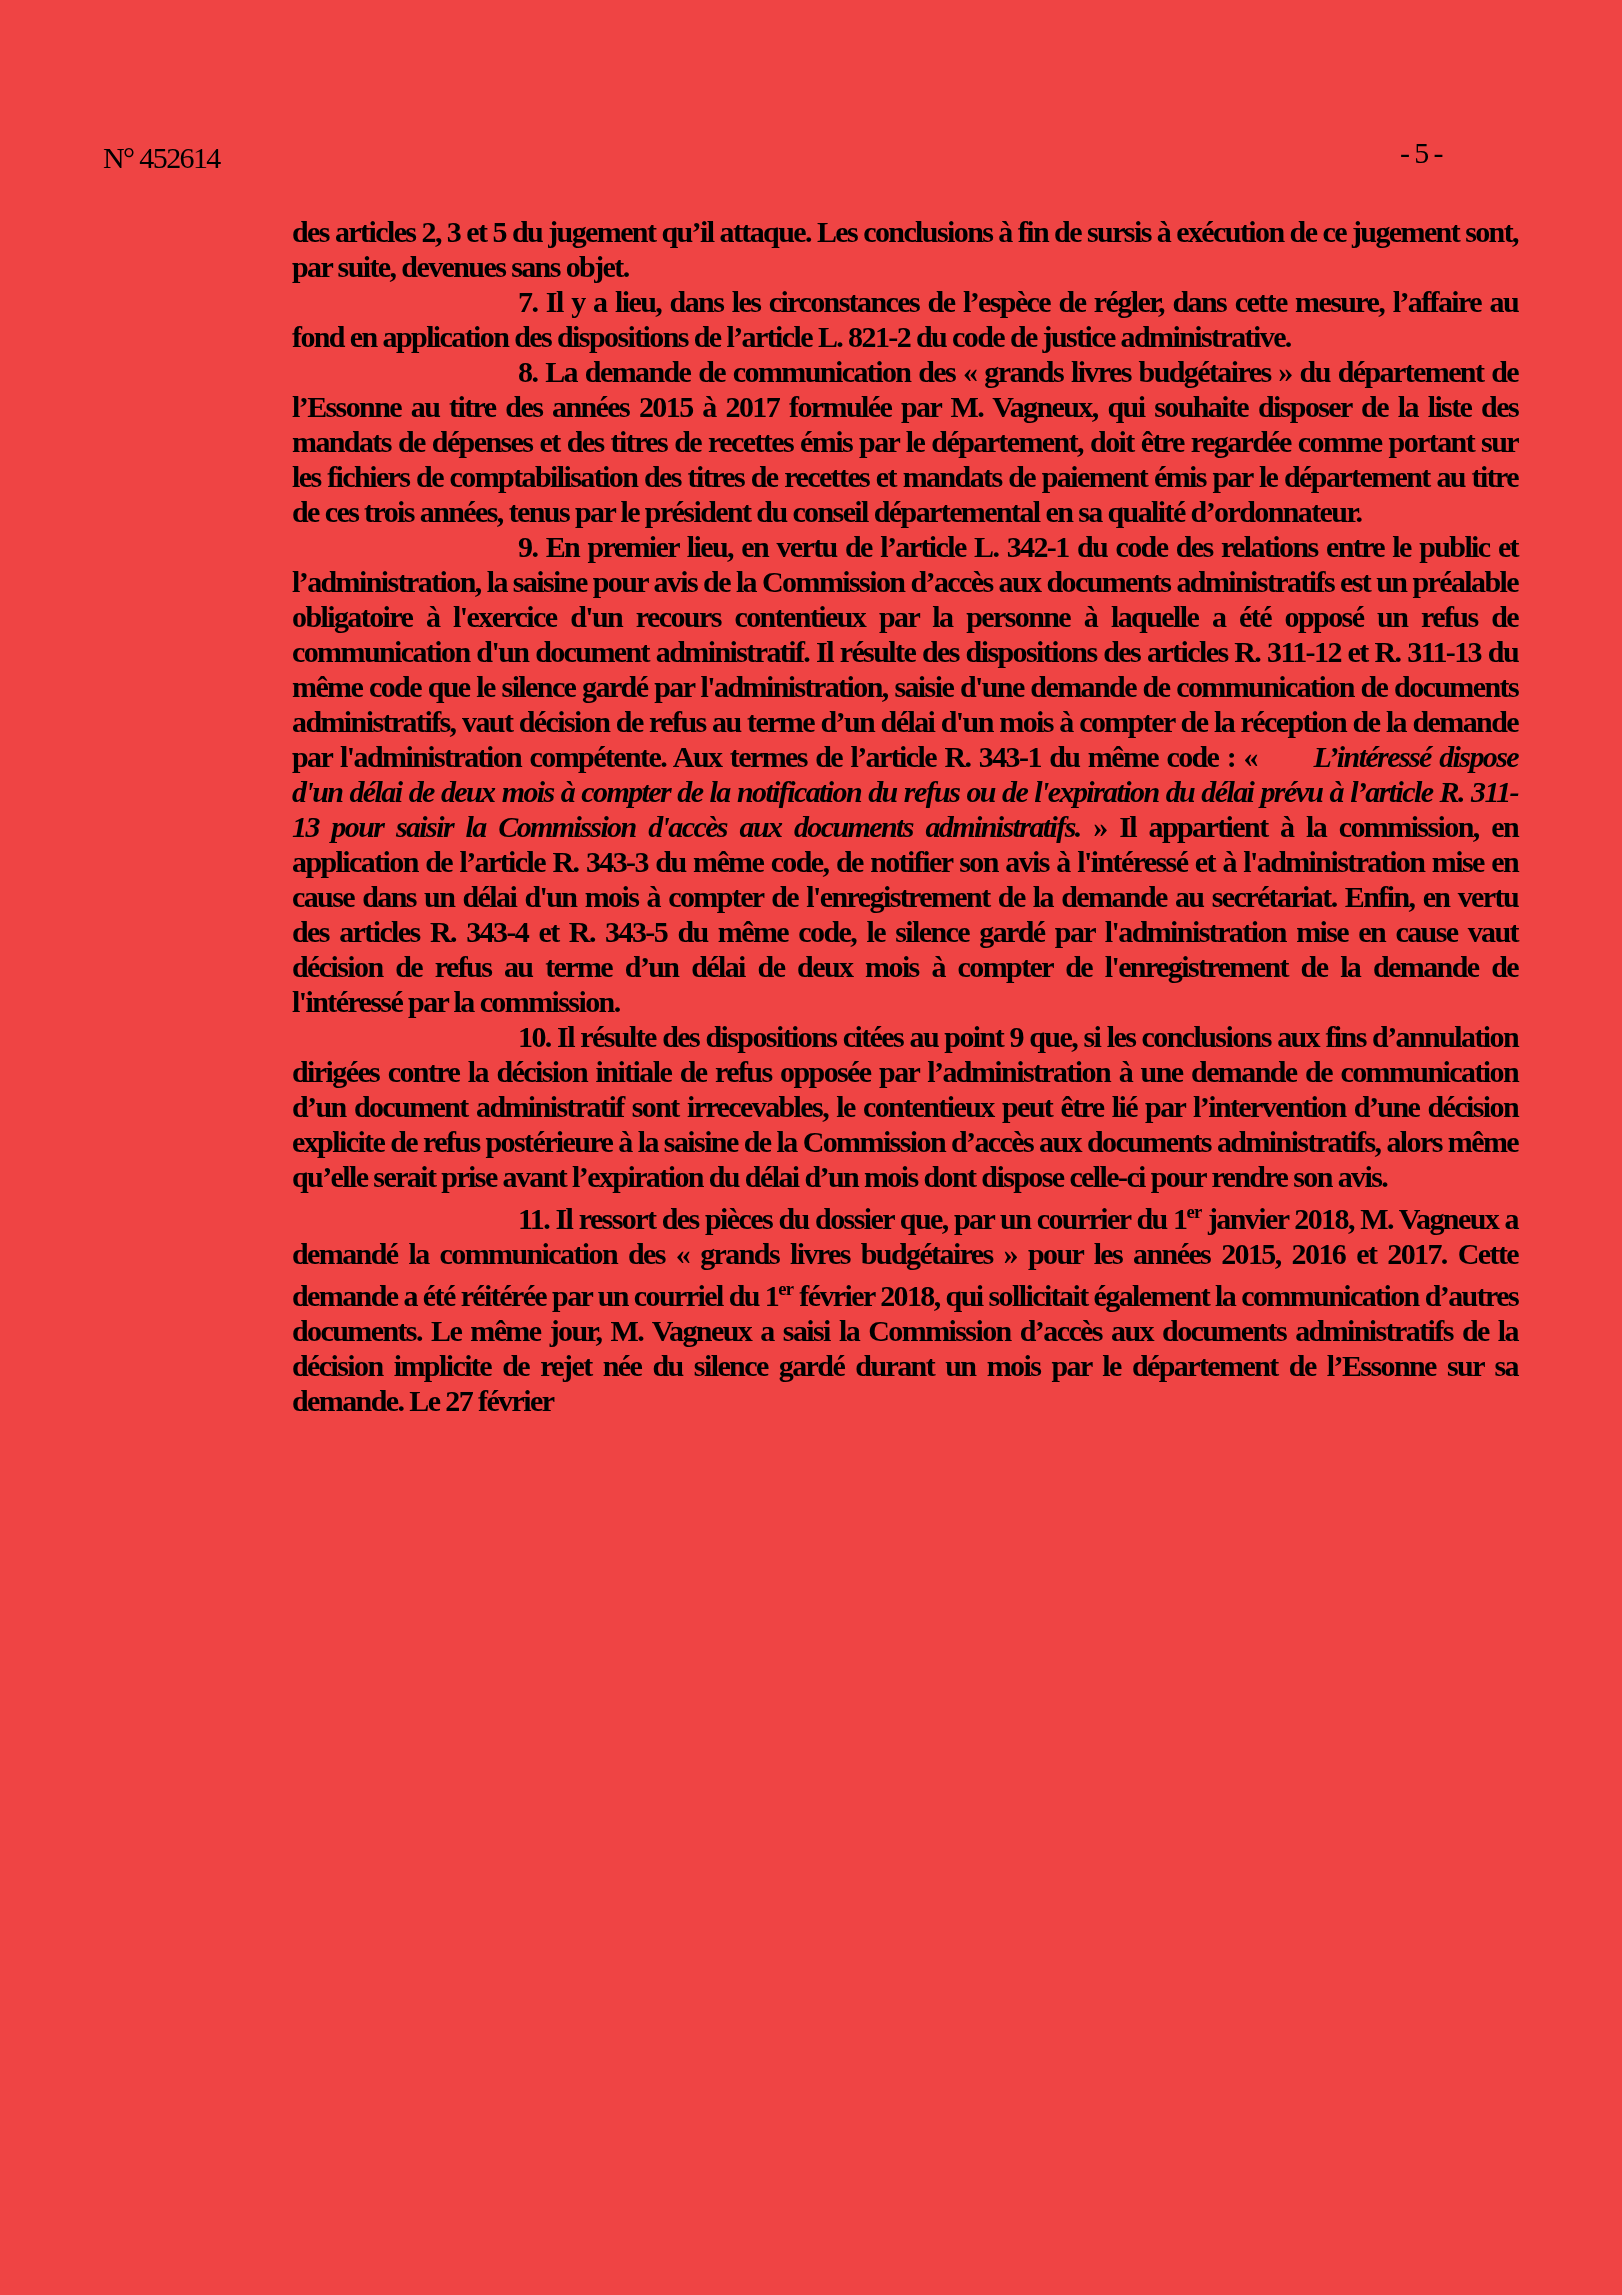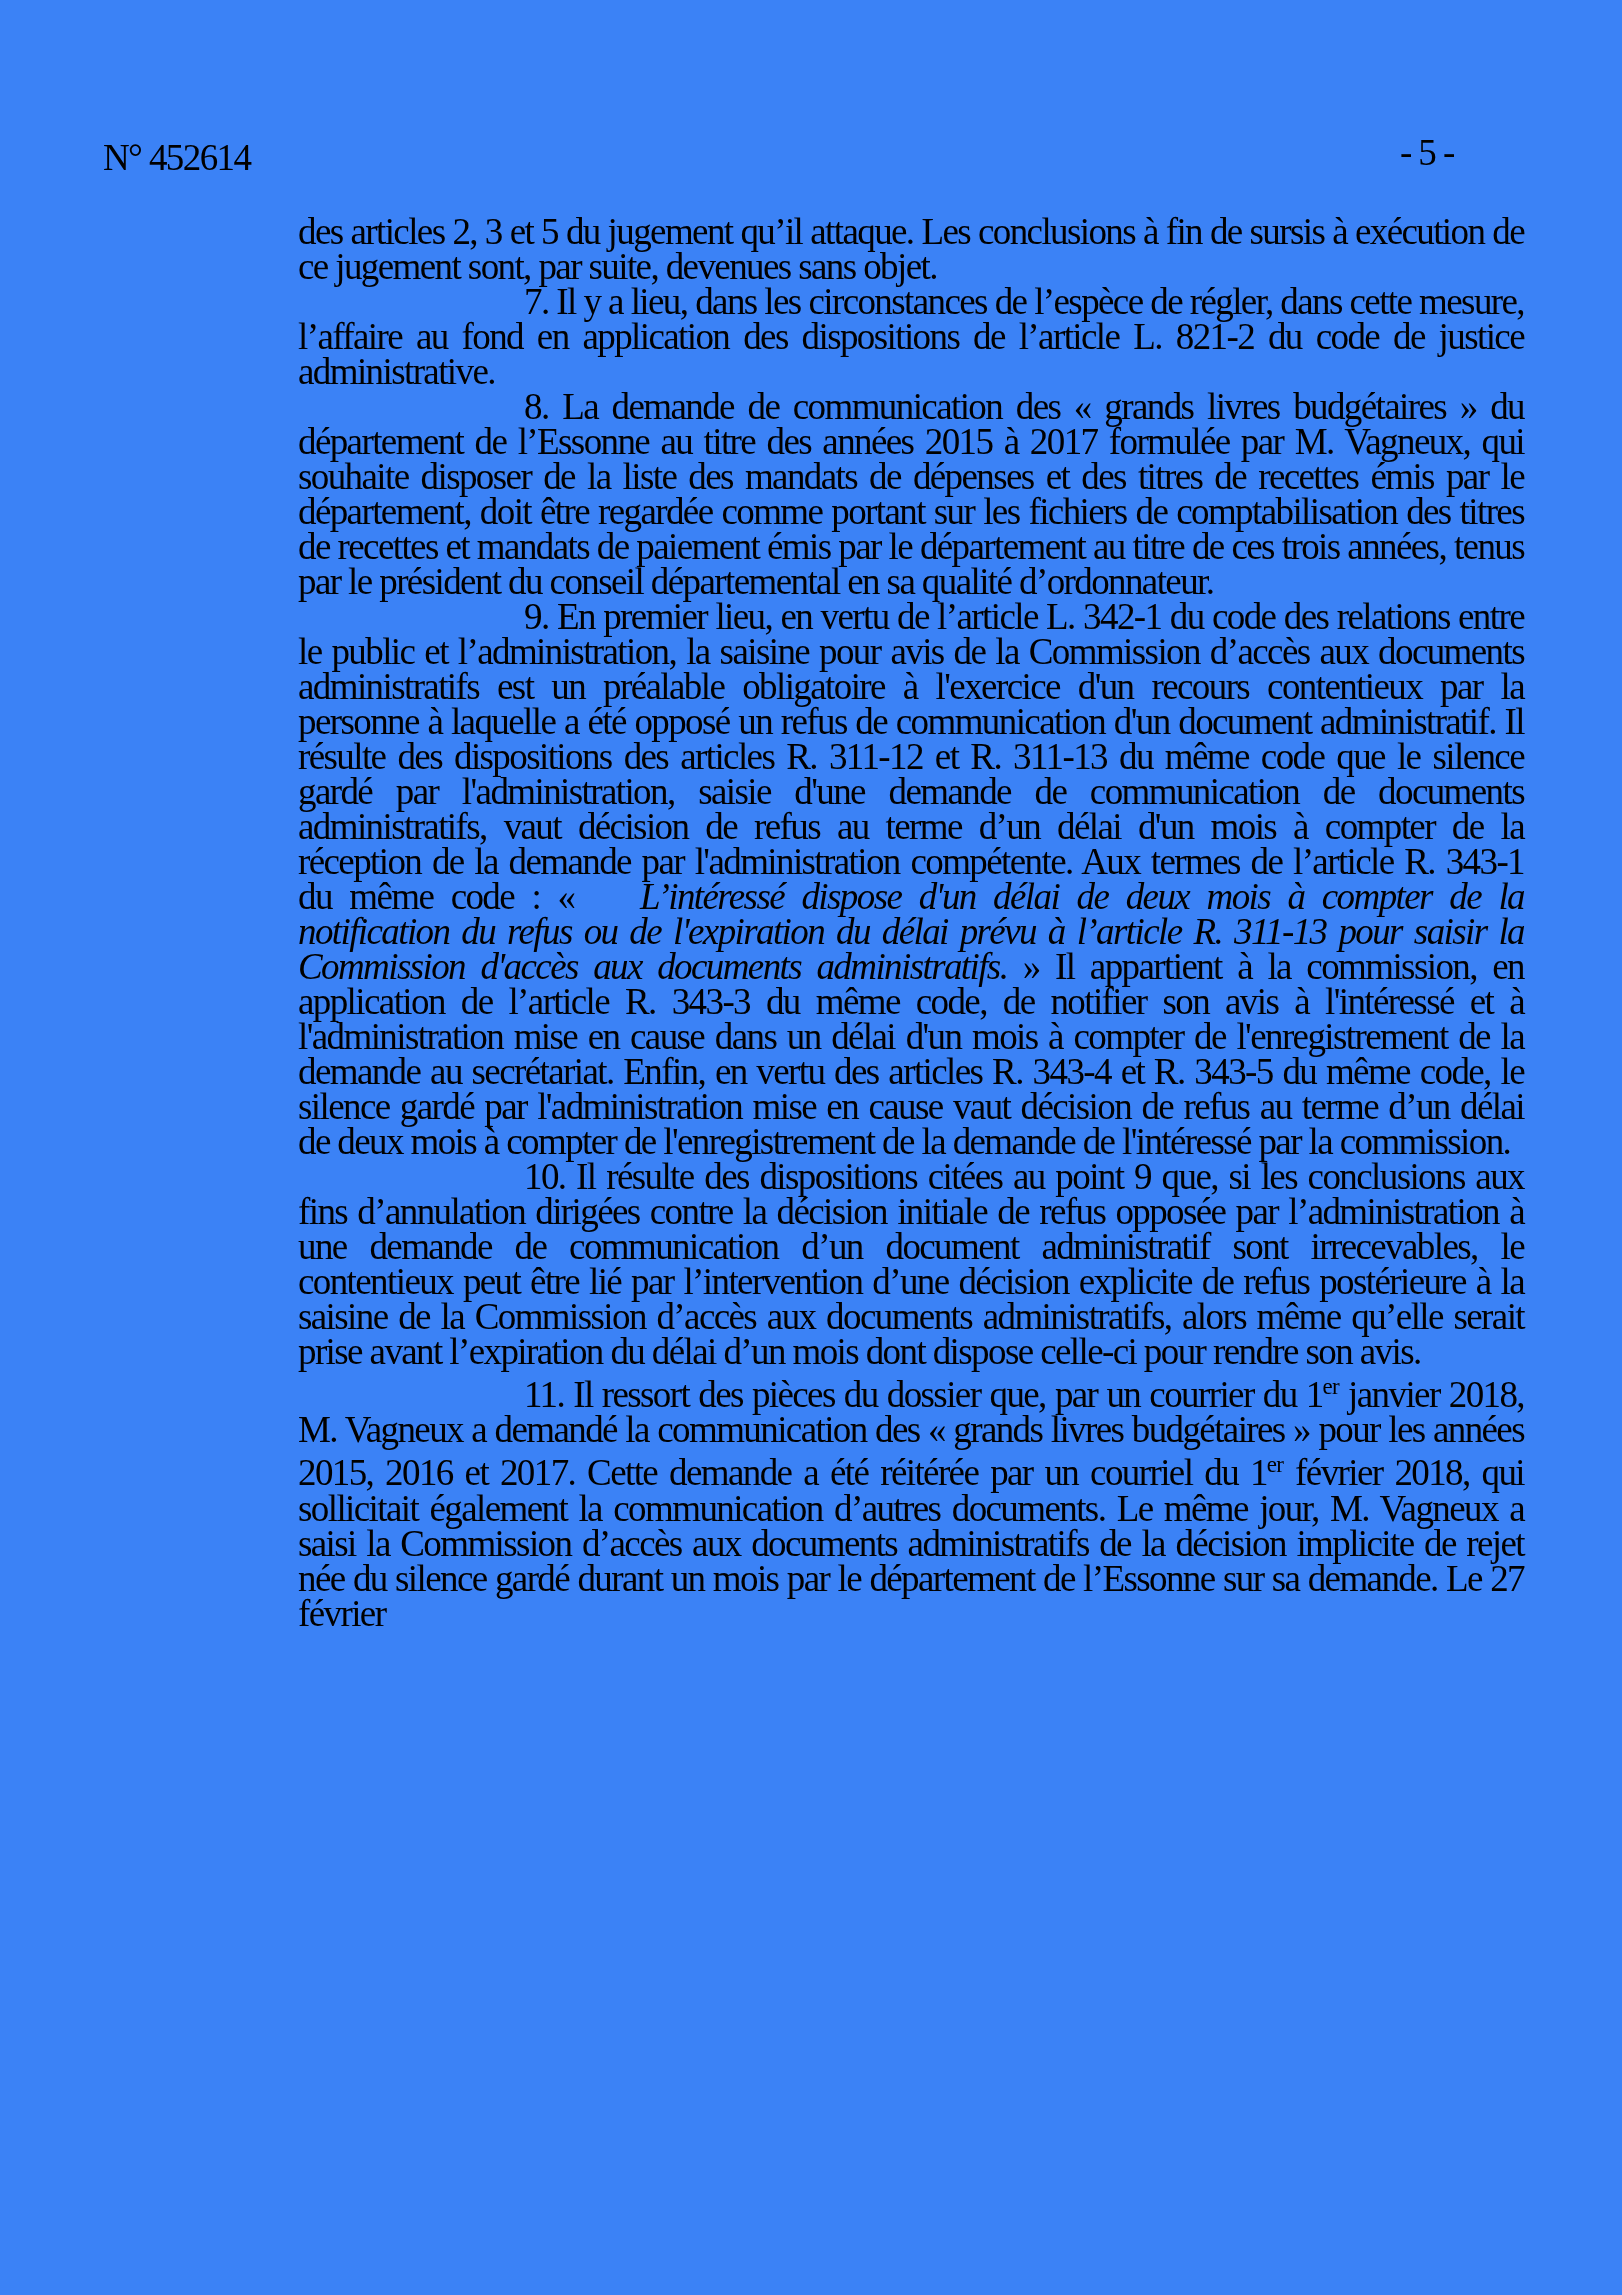--- a/index.html
+++ b/index.html
@@ -4,45 +4,46 @@
 <style>
   html, body {
     margin: 0;
     padding: 0;
     background: #ffffff;
   }
   .page {
     position: relative;
     width: 1623px;
     height: 2295px;
-    background: #3b82f6;
+    background: #ef4444;
     color: #000000;
     font-family: "Liberation Serif", "DejaVu Serif", serif;
-    font-size: 37px;
+    font-size: 30px;
     line-height: 35px;
     letter-spacing: -1.6px;
     overflow: hidden;
   }
   .case-number {
     position: absolute;
     left: 103px;
     top: 140px;
     white-space: nowrap;
   }
   .page-number {
     position: absolute;
     left: 1400px;
     top: 135px;
     white-space: nowrap;
   }
   .content {
     position: absolute;
-    left: 298px;
+    left: 292px;
     top: 214px;
     width: 1226px;
+    font-weight: bold;
   }
   .content p {
     margin: 0;
     text-align: justify;
   }
   .para { text-indent: 226px; }
   .para.no-indent { text-indent: 0; }
   .heading {
     text-indent: 226px;
     text-decoration: underline;

